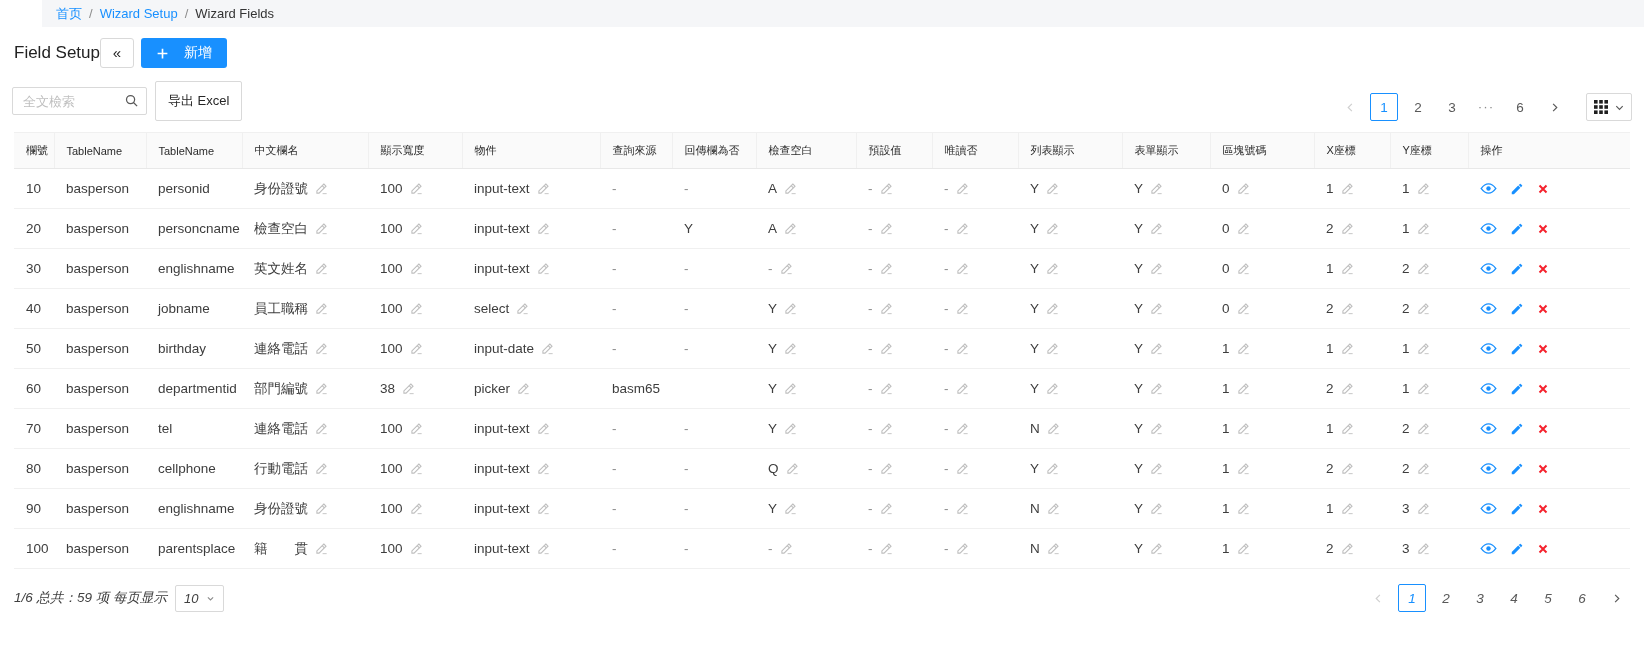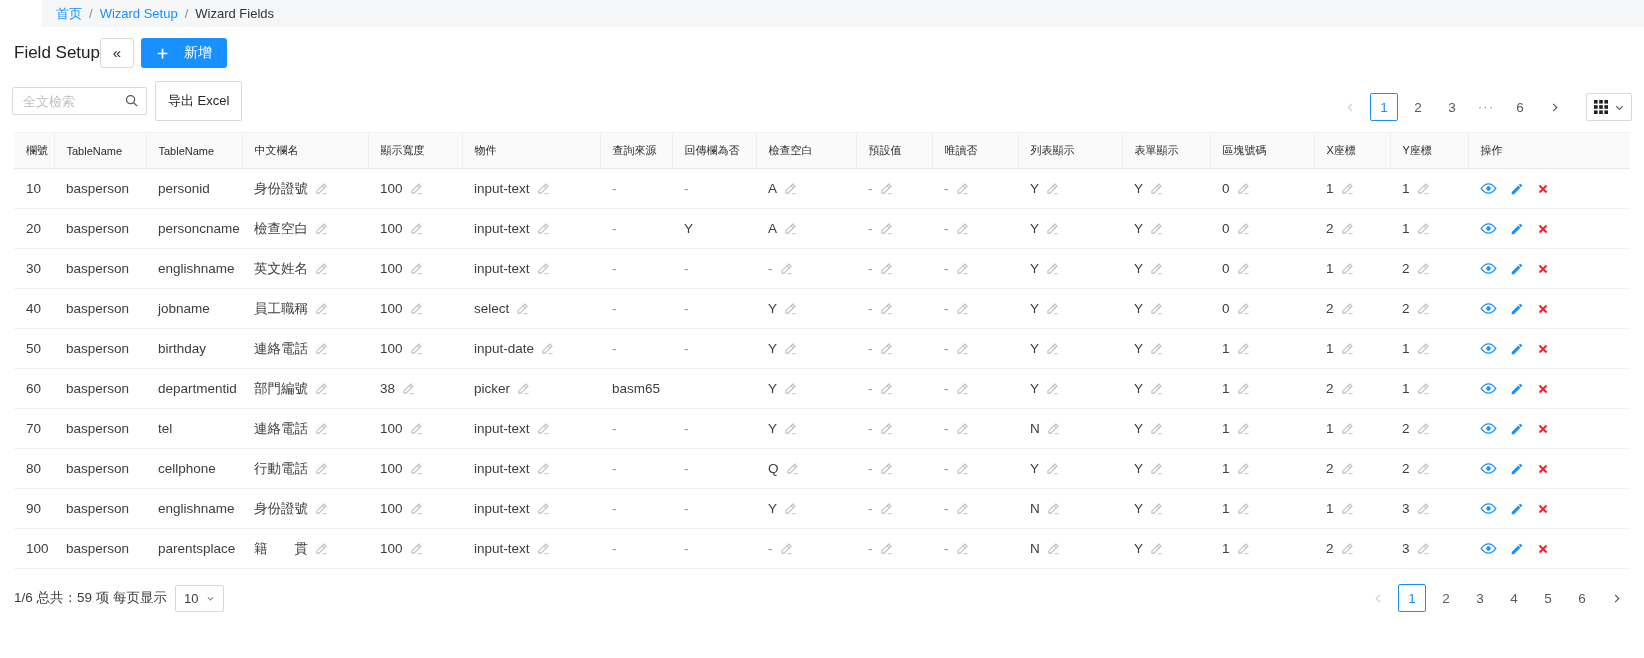--- a/index.html
+++ b/index.html
@@ -71,21 +71,21 @@
   thead th + th { border-left: 1px solid #f0f0f0; }
   tbody td {
     height: 40px; padding: 0 6px 0 12px; border-bottom: 1px solid #f0f0f0;
     font-size: 13.5px; color: #3d3d3d; white-space: nowrap; overflow: hidden;
   }
   .dim { color: #8c8c8c; }
   .cell-edit { margin-left: 7px; vertical-align: -2px; cursor: pointer; }
   .actions-cell { display: flex; align-items: center; gap: 13px; }
   .action-icon { line-height: 0; cursor: pointer; }
 
-  .footer-bar { display: flex; align-items: center; justify-content: space-between; padding: 15px 14px; }
+  .footer-bar { display: flex; align-items: center; justify-content: space-between; padding: 15px 14px; font-style: italic; }
   .footer-left { display: flex; align-items: center; gap: 8px; color: #404040; font-size: 13.5px; }
   .page-size-select {
     height: 27px; border: 1px solid #d9d9d9; border-radius: 2px; background: #fff;
     display: flex; align-items: center; gap: 7px; padding: 0 8px; cursor: pointer;
     font-size: 13px; color: #404040;
   }
 </style>
 </head>
 <body>
 

